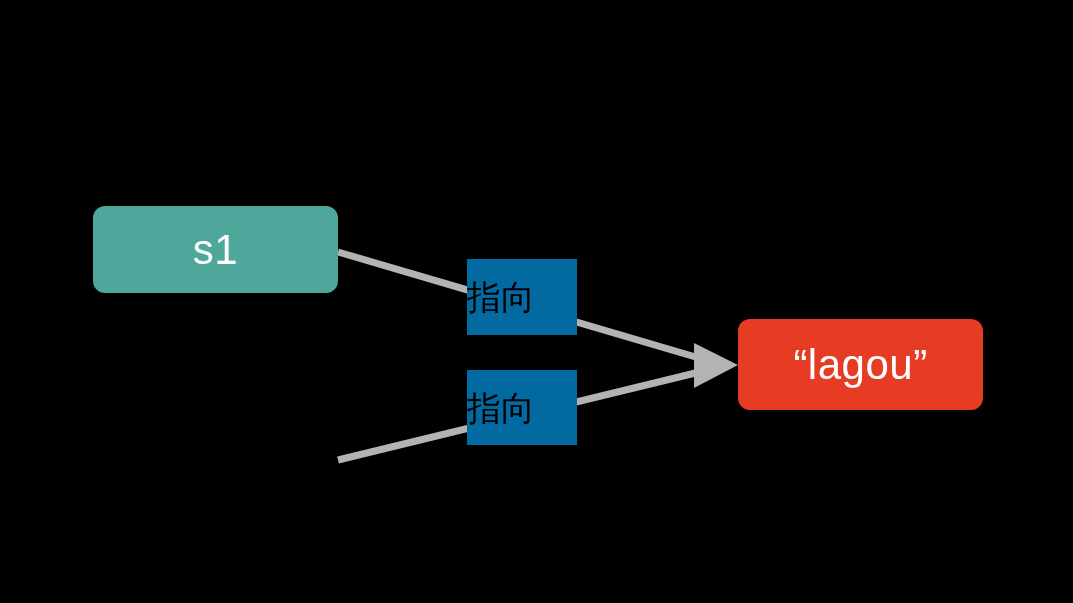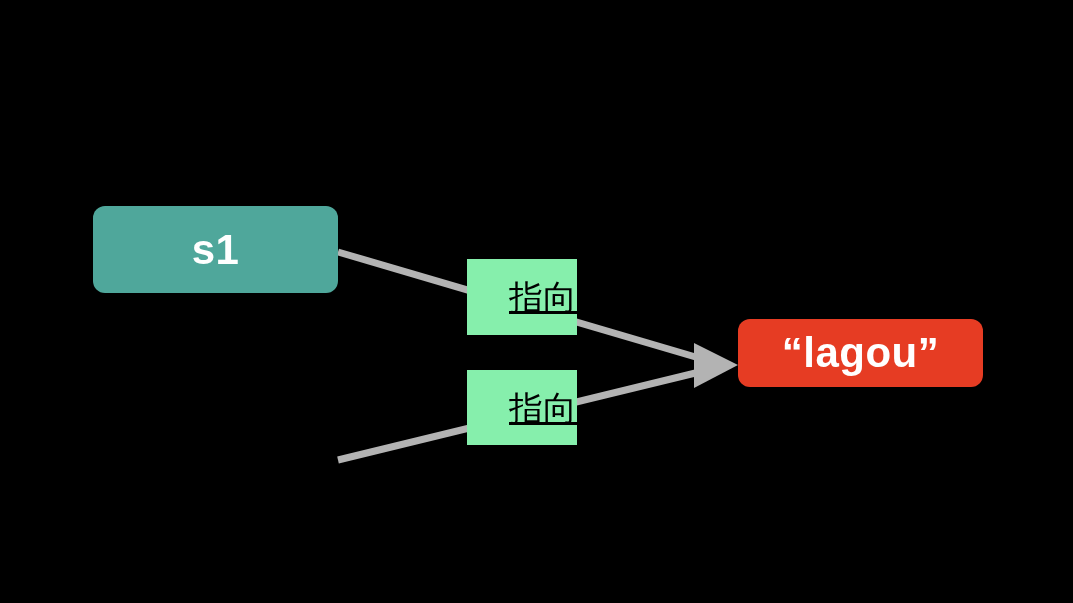--- a/index.html
+++ b/index.html
@@ -34,44 +34,43 @@
     background: #4FA79B;
     color: #FFFFFF;
   }
   .node-red {
     background: #E63C23;
     color: #FFFFFF;
   }
   .node-label {
     font-size: 42px;
     line-height: 1;
-    font-weight: 700;
+    font-weight: 400;
     letter-spacing: 0.5px;
     white-space: nowrap;
   }
   .edge-label {
     position: absolute;
     box-sizing: border-box;
-    background: #86efac;
+    background: #0369a1;
     color: #000000;
     display: flex;
     align-items: center;
-    justify-content: flex-end;
-    text-decoration: underline;
+    justify-content: flex-start;
   }
   .edge-label-text {
     font-size: 34px;
     line-height: 1;
     font-weight: 400;
     white-space: nowrap;
   }
 
   #node-s1   { left: 93px;  top: 206px; width: 245px; height: 87px; }
   #node-s2   { left: 93px;  top: 417px; width: 245px; height: 86px; }
-  #node-lagou{ left: 738px; top: 319px; width: 245px; height: 68px; }
+  #node-lagou{ left: 738px; top: 319px; width: 245px; height: 91px; }
 
   #label-1 { left: 467px; top: 259px; width: 110px; height: 76px; }
   #label-2 { left: 467px; top: 370px; width: 110px; height: 75px; }
 </style>
 </head>
 <body>
 
 <div id="canvas">
 
   <svg id="edges" viewBox="0 0 1073 603" width="1073" height="603" xmlns="http://www.w3.org/2000/svg">

